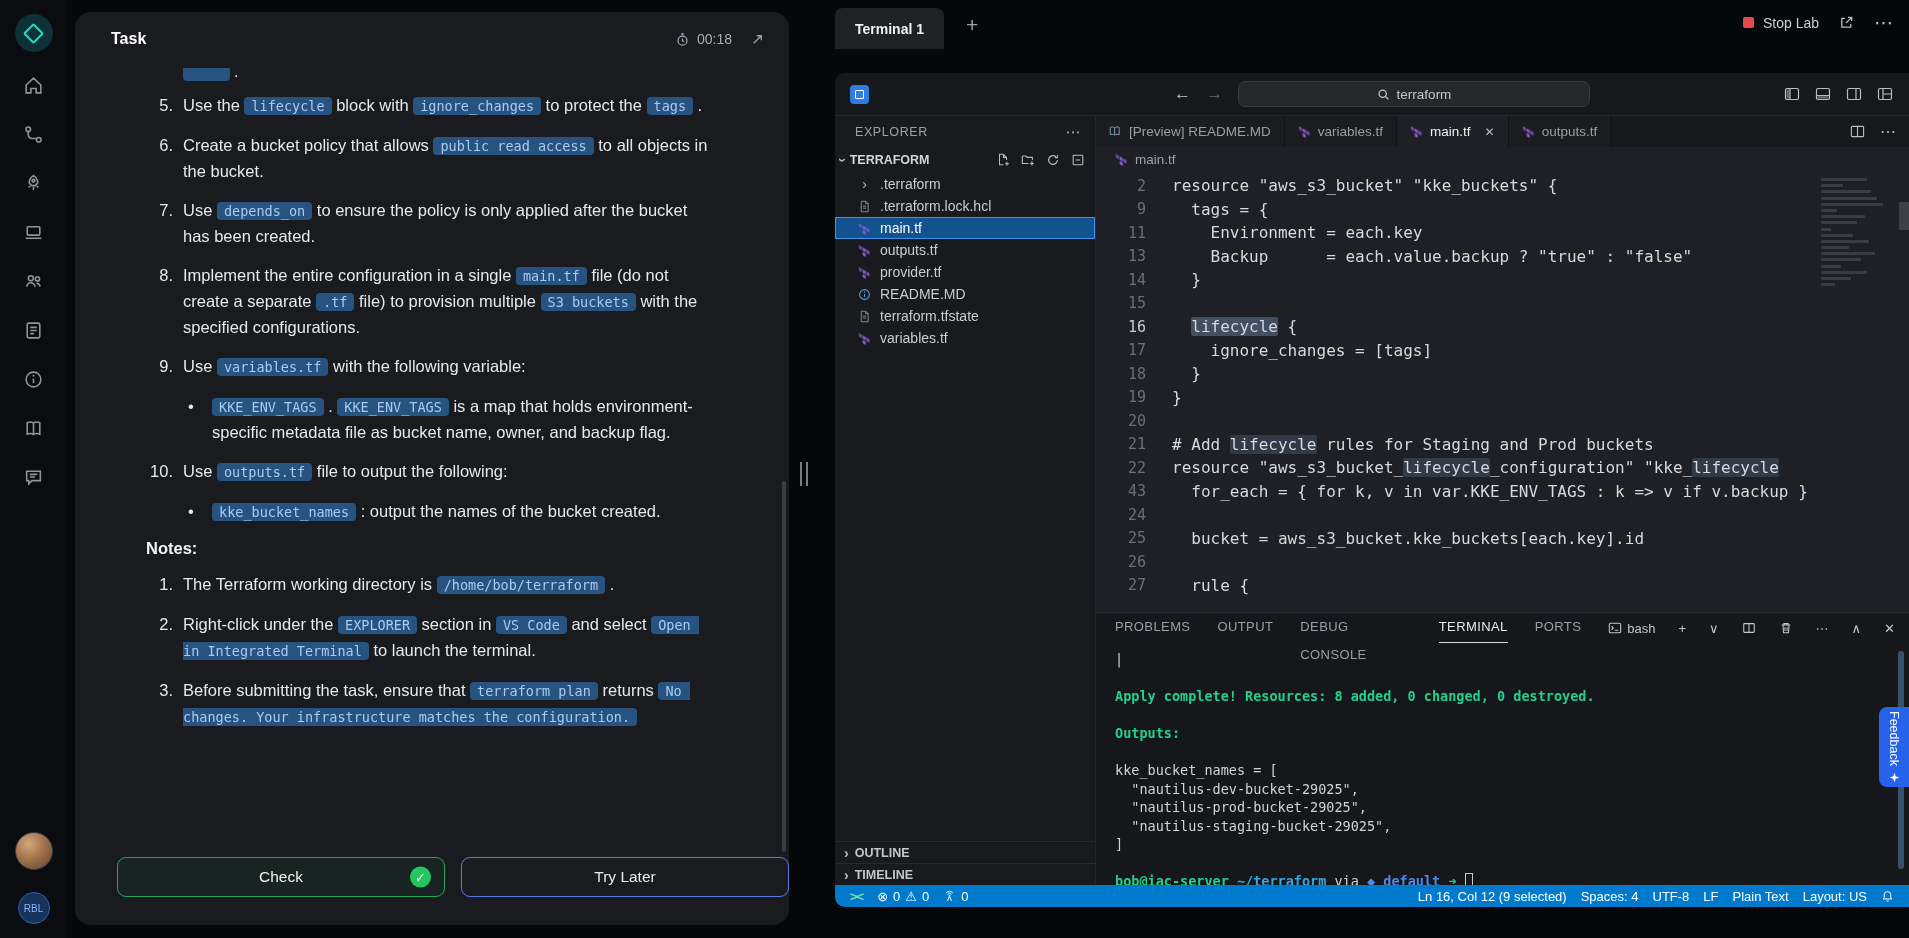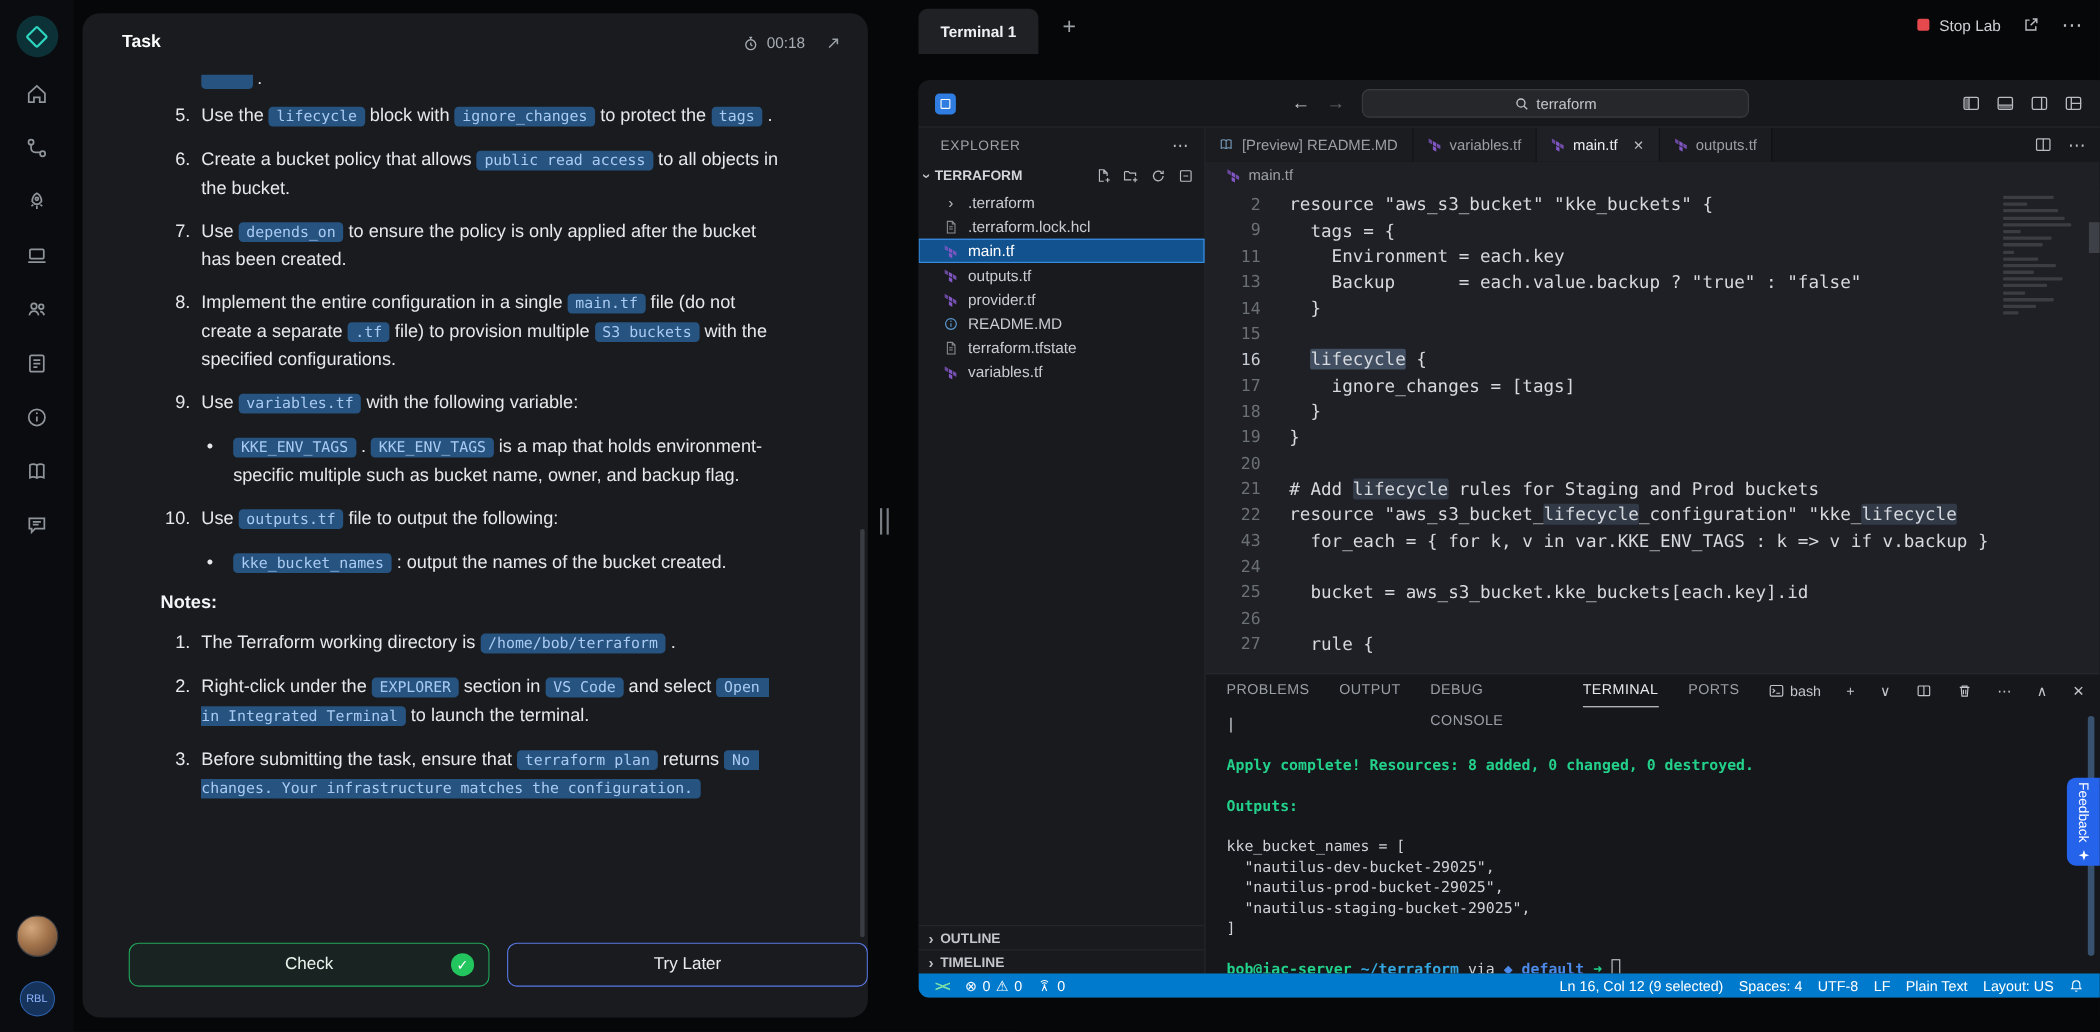--- a/index.html
+++ b/index.html
@@ -276,21 +276,21 @@
         <div class="t-item">
           <span class="t-num">8.</span>
           <div class="t-body"><span>Implement the entire configuration in a single </span><span class="chip">main.tf</span><span> file (do not create a separate </span><span class="chip">.tf</span><span> file) to provision multiple </span><span class="chip">S3 buckets</span><span> with the specified configurations.</span></div>
         </div>
         <div class="t-item">
           <span class="t-num">9.</span>
           <div class="t-body"><span>Use </span><span class="chip">variables.tf</span><span> with the following variable:</span></div>
         </div>
         <div class="t-sub">
           <span class="t-bullet">•</span>
-          <div class="t-body"><span class="chip">KKE_ENV_TAGS</span><span> . </span><span class="chip">KKE_ENV_TAGS</span><span> is a map that holds environment-specific multiple such as bucket name, owner, and backup flag.</span></div>
+          <div class="t-body"><span class="chip">KKE_ENV_TAGS</span><span> . </span><span class="chip">KKE_ENV_TAGS</span><span> is a map that holds environment-specific metadata file as bucket name, owner, and backup flag.</span></div>
         </div>
         <div class="t-item">
           <span class="t-num">10.</span>
           <div class="t-body"><span>Use </span><span class="chip">outputs.tf</span><span> file to output the following:</span></div>
         </div>
         <div class="t-sub">
           <span class="t-bullet">•</span>
           <div class="t-body"><span class="chip">kke_bucket_names</span><span> : output the names of the bucket created.</span></div>
         </div>
       </div>

